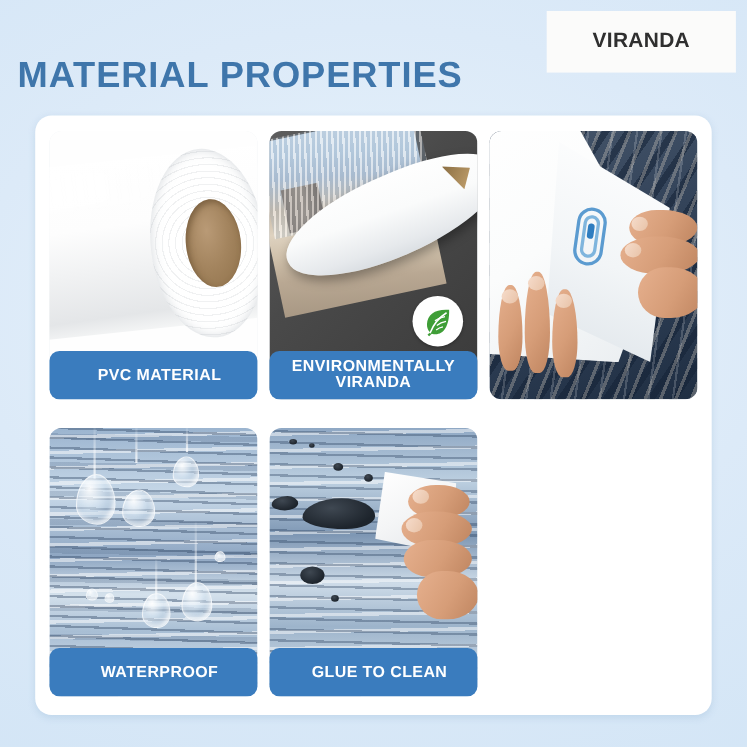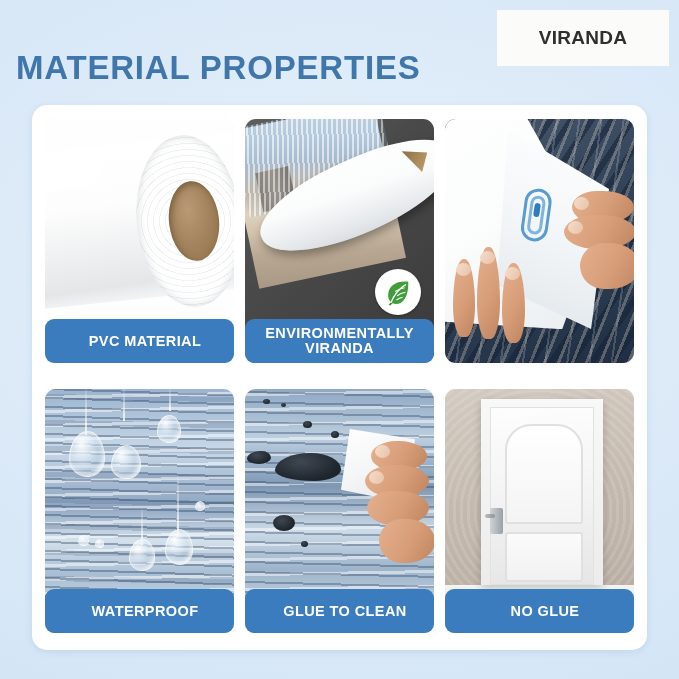--- a/index.html
+++ b/index.html
@@ -387,34 +387,16 @@
               <div class="nail" style="left:10px; top:4px;"></div>
               <div class="nail" style="left:4px;  top:30px;"></div>
             </div>
           </div>
         </div>
         <div class="banner one">
           <span>GLUE TO CLEAN</span>
         </div>
       </div>
 
-      <div class="card">
-        <div class="thumb">
-          <div class="art-door">
-            <div class="wall"></div>
-            <div class="baseboard"></div>
-            <div class="door-frame">
-              <div class="door-slab">
-                <div class="panel-top"></div>
-                <div class="panel-bot"></div>
-                <div class="handle"></div>
-              </div>
-            </div>
-          </div>
-        </div>
-        <div class="banner one">
-          <span>NO GLUE</span>
-        </div>
-      </div>
 
     </div>
   </div>
 </div>
 
 </body></html>

